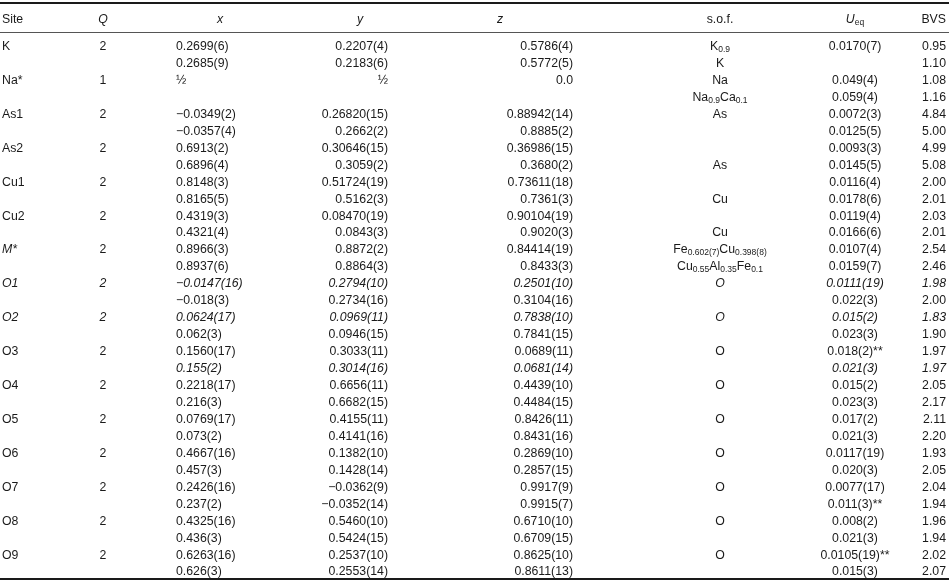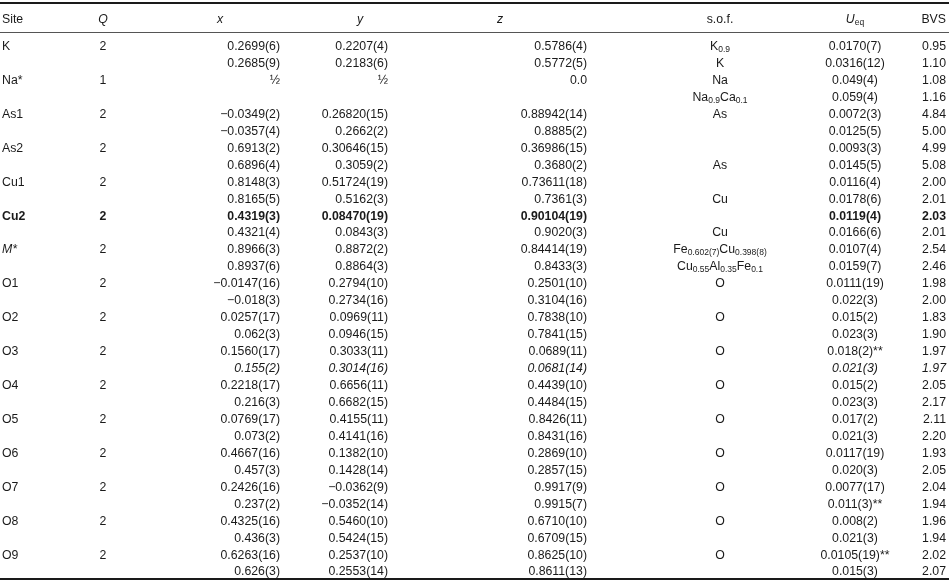--- a/index.html
+++ b/index.html
@@ -5,23 +5,23 @@
   html, body { margin: 0; padding: 0; background: #ffffff; }
   body { width: 949px; height: 582px; overflow: hidden; font-family: "Liberation Sans", "DejaVu Sans", sans-serif; color: #1a1a1a; }
   .tbl { position: absolute; left: 0; top: 0; width: 949px; }
   .rule-top { position: absolute; left: 0; top: 2px; width: 949px; height: 2px; background: #1a1a1a; }
   .rule-mid { position: absolute; left: 0; top: 32px; width: 949px; height: 1px; background: #555; }
   .rule-bot { position: absolute; left: 0; top: 578px; width: 949px; height: 2px; background: #1a1a1a; }
   .row { position: absolute; left: 0; width: 949px; height: 18px; font-size: 12.3px; line-height: 18px; }
   .cell { position: absolute; top: 0; white-space: nowrap; }
   .c-site { left: 2px; }
   .c-q { left: 93px; width: 20px; text-align: center; }
-  .c-x { left: 160px; width: 120px; text-align: right; }
+  .c-x { left: 176px; width: 120px; text-align: left; }
   .c-y { left: 280px; width: 108px; text-align: right; }
-  .c-z { left: 482px; width: 105px; text-align: right; }
+  .c-z { left: 468px; width: 105px; text-align: right; }
   .c-sof { left: 635px; width: 170px; text-align: center; }
   .c-ueq { left: 790px; width: 130px; text-align: center; }
   .c-bvs { left: 900px; width: 46px; text-align: right; }
   .hdr { top: 10px; }
   .hdr .c-x, .hdr .c-y, .hdr .c-z { text-align: center; }
   .hdr .c-x { left: 160px; width: 120px; }
   .hdr .c-y { left: 300px; width: 120px; }
   .hdr .c-z { left: 440px; width: 120px; }
   .it { font-style: italic; }
   sub { font-size: 8.5px; vertical-align: -2px; line-height: 0; }
@@ -55,21 +55,20 @@
         <span class="cell c-ueq">0.0170(7)</span>
         <span class="cell c-bvs">0.95</span>
         <span class="cell c-sof"><span>K</span><sub>0.9</sub></span>
       </div>
       <div class="row" style="top: 53.95px;">
         <span class="cell c-site"></span>
         <span class="cell c-q"></span>
         <span class="cell c-x">0.2685(9)</span>
         <span class="cell c-y">0.2183(6)</span>
         <span class="cell c-z">0.5772(5)</span>
-        <span class="cell c-ueq">0.0316(12)</span>
         <span class="cell c-bvs">1.10</span>
         <span class="cell c-sof"><span>K</span></span>
       </div>
       <div class="row" style="top: 70.9px;">
         <span class="cell c-site">Na*</span>
         <span class="cell c-q">1</span>
         <span class="cell c-x">½</span>
         <span class="cell c-y">½</span>
         <span class="cell c-z">0.0</span>
         <span class="cell c-ueq">0.049(4)</span>
@@ -139,21 +138,21 @@
       <div class="row" style="top: 189.55px;">
         <span class="cell c-site"></span>
         <span class="cell c-q"></span>
         <span class="cell c-x">0.8165(5)</span>
         <span class="cell c-y">0.5162(3)</span>
         <span class="cell c-z">0.7361(3)</span>
         <span class="cell c-ueq">0.0178(6)</span>
         <span class="cell c-bvs">2.01</span>
         <span class="cell c-sof"><span>Cu</span></span>
       </div>
-      <div class="row" style="top: 206.5px; font-weight: bold;">
+      <div class="row" style="top: 206.5px;">
         <span class="cell c-site">Cu2</span>
         <span class="cell c-q">2</span>
         <span class="cell c-x">0.4319(3)</span>
         <span class="cell c-y">0.08470(19)</span>
         <span class="cell c-z">0.90104(19)</span>
         <span class="cell c-ueq">0.0119(4)</span>
         <span class="cell c-bvs">2.03</span>
         <span class="cell c-sof"></span>
       </div>
       <div class="row" style="top: 223.45px;">
@@ -179,44 +178,44 @@
       <div class="row" style="top: 257.35px;">
         <span class="cell c-site"></span>
         <span class="cell c-q"></span>
         <span class="cell c-x">0.8937(6)</span>
         <span class="cell c-y">0.8864(3)</span>
         <span class="cell c-z">0.8433(3)</span>
         <span class="cell c-ueq">0.0159(7)</span>
         <span class="cell c-bvs">2.46</span>
         <span class="cell c-sof"><span>Cu</span><sub>0.55</sub><span>Al</span><sub>0.35</sub><span>Fe</span><sub>0.1</sub></span>
       </div>
-      <div class="row" style="top: 274.3px;">
+      <div class="row" style="top: 274.3px; font-style: italic;">
         <span class="cell c-site">O1</span>
         <span class="cell c-q">2</span>
         <span class="cell c-x">−0.0147(16)</span>
         <span class="cell c-y">0.2794(10)</span>
         <span class="cell c-z">0.2501(10)</span>
         <span class="cell c-ueq">0.0111(19)</span>
         <span class="cell c-bvs">1.98</span>
         <span class="cell c-sof"><span>O</span></span>
       </div>
       <div class="row" style="top: 291.25px;">
         <span class="cell c-site"></span>
         <span class="cell c-q"></span>
         <span class="cell c-x">−0.018(3)</span>
         <span class="cell c-y">0.2734(16)</span>
         <span class="cell c-z">0.3104(16)</span>
         <span class="cell c-ueq">0.022(3)</span>
         <span class="cell c-bvs">2.00</span>
         <span class="cell c-sof"></span>
       </div>
-      <div class="row" style="top: 308.2px;">
+      <div class="row" style="top: 308.2px; font-style: italic;">
         <span class="cell c-site">O2</span>
         <span class="cell c-q">2</span>
-        <span class="cell c-x">0.0257(17)</span>
+        <span class="cell c-x">0.0624(17)</span>
         <span class="cell c-y">0.0969(11)</span>
         <span class="cell c-z">0.7838(10)</span>
         <span class="cell c-ueq">0.015(2)</span>
         <span class="cell c-bvs">1.83</span>
         <span class="cell c-sof"><span>O</span></span>
       </div>
       <div class="row" style="top: 325.15px;">
         <span class="cell c-site"></span>
         <span class="cell c-q"></span>
         <span class="cell c-x">0.062(3)</span>

